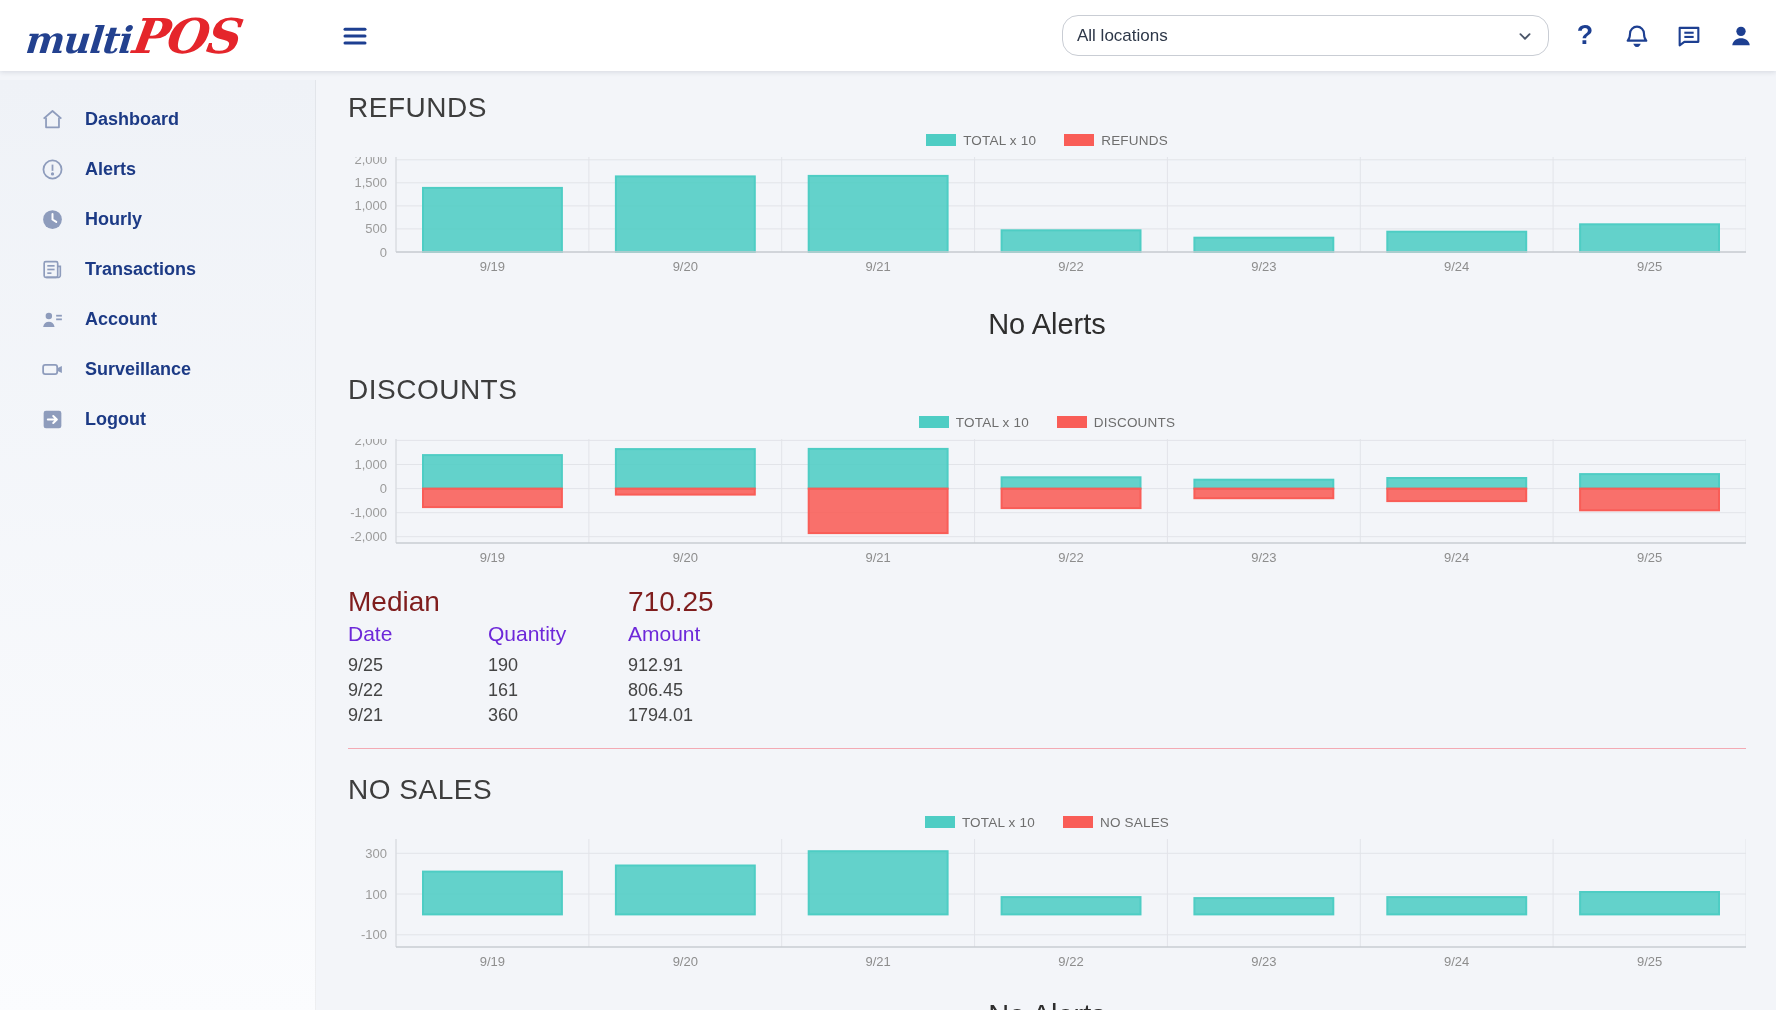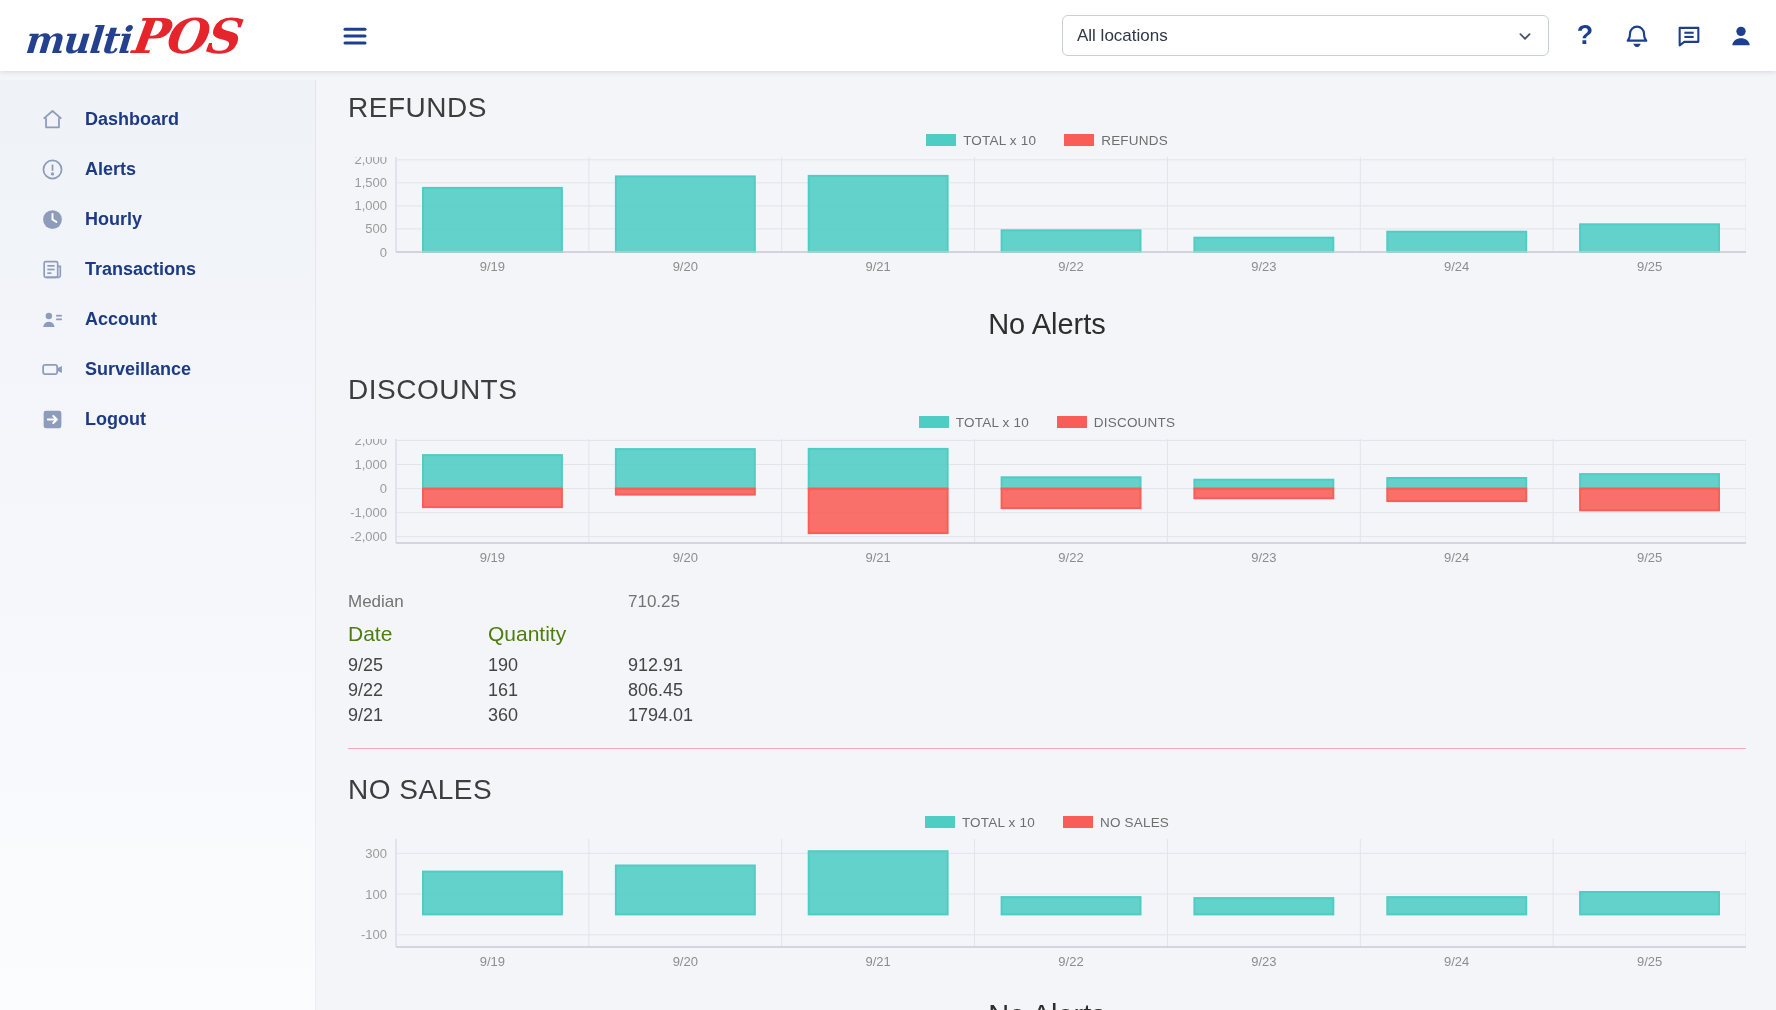--- a/index.html
+++ b/index.html
@@ -12,21 +12,21 @@
     display:flex; align-items:center; z-index:10; }
   .logo-wrap { width:316px; padding-left:26px; display:flex; align-items:baseline; }
   .logo-multi { font-family:"DejaVu Serif", serif; font-style:italic; font-weight:700;
     font-size:37px; color:#23418f; letter-spacing:-1px; transform:skewX(-6deg); }
   .logo-pos { font-family:"DejaVu Serif", serif; font-style:italic; font-weight:700;
     font-size:48px; color:#e5252b; letter-spacing:-2px; margin-left:2px; transform:skewX(-10deg); }
   .menu-btn { width:30px; height:30px; color:#1d3f91; margin-left:24px; cursor:pointer; }
   .menu-btn svg { width:30px; height:30px; }
   .topbar-right { margin-left:auto; display:flex; align-items:center; padding-right:21px; }
   .loc-select { width:487px; height:41px; background:#fff; border:1px solid #c9cdd4;
-    border-radius:6px; display:flex; align-items:center; padding:0 12px 0 14px;
+    border-radius:16px; display:flex; align-items:center; padding:0 12px 0 14px;
     font-size:17px; color:#2d3748; cursor:pointer; }
   .loc-select .chev { margin-left:auto; width:22px; height:22px; }
   .h-icons { display:flex; align-items:center; gap:24px; margin-left:22px; }
   .h-icon { width:28px; height:28px; color:#1d3f91; cursor:pointer; }
   .h-icon svg { width:28px; height:28px; }
 
   
   .sidebar { position:fixed; top:80px; left:0; width:316px; height:939px;
     background:linear-gradient(180deg,#eff2f7 0%, #fbfcfe 100%);
     border-right:1px solid rgba(0,0,0,.05); padding-top:14px; }
@@ -48,23 +48,23 @@
     height:18px; margin:4px 0 8px 0; }
   .lg-item { display:flex; align-items:center; font-size:13.5px; color:#6e6e6e;
     letter-spacing:.2px; }
   .swatch { display:inline-block; width:30px; height:12px; margin-right:7px; }
   .no-alerts { text-align:center; font-size:29px; color:#2e2e2e; font-weight:400; }
   #refunds-noalerts { margin-top:26px; }
   #nosales-noalerts { margin-top:22px; }
 
   .stats { margin-top:14px; }
   .stat-grid { display:grid; grid-template-columns:140px 140px auto; align-items:baseline; }
-  .median-row { font-size:17px; color:#737373; line-height:30px; }
+  .median-row { font-size:28px; color:#7f1d1d; line-height:30px; }
   .median-row .val { grid-column:3; }
-  .tbl-head { font-size:21px; color:#4d7c0f; line-height:30px; margin-top:2px; }
+  .tbl-head { font-size:21px; color:#6d28d9; line-height:30px; margin-top:2px; }
   .tbl-row { font-size:18px; color:#454545; line-height:25px; }
   .tbl-body { margin-top:4px; }
   .divider { border:none; border-top:1px solid #f3aab4; margin-top:20px; }
 </style>
 </head>
 <body>
 
 <header class="topbar">
   <div class="logo-wrap">
     <span class="logo-multi">multi</span>
@@ -272,20 +272,21 @@
   </div>
 
   <div class="stats">
     <div class="stat-grid median-row">
       <span>Median</span>
       <span class="val">710.25</span>
     </div>
     <div class="stat-grid tbl-head">
       <span>Date</span>
       <span>Quantity</span>
+      <span>Amount</span>
     </div>
     <div class="tbl-body" id="discounts-rows">
     <div class="stat-grid tbl-row">
       <span>9/25</span>
           <span>190</span>
           <span>912.91</span>
     </div>
 
     <div class="stat-grid tbl-row">
       <span>9/22</span>

